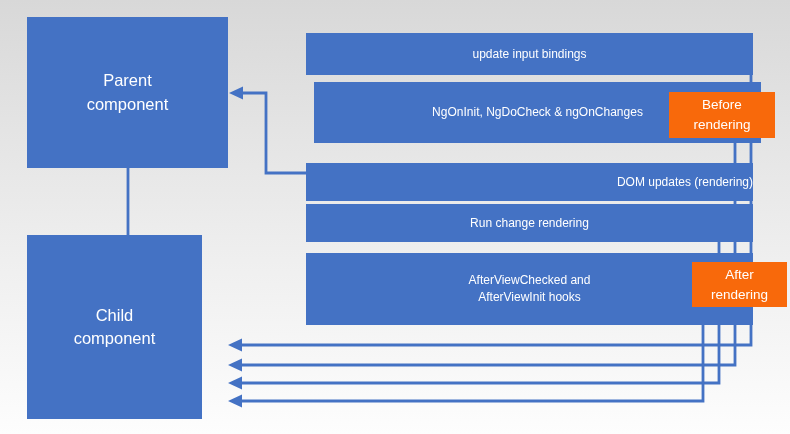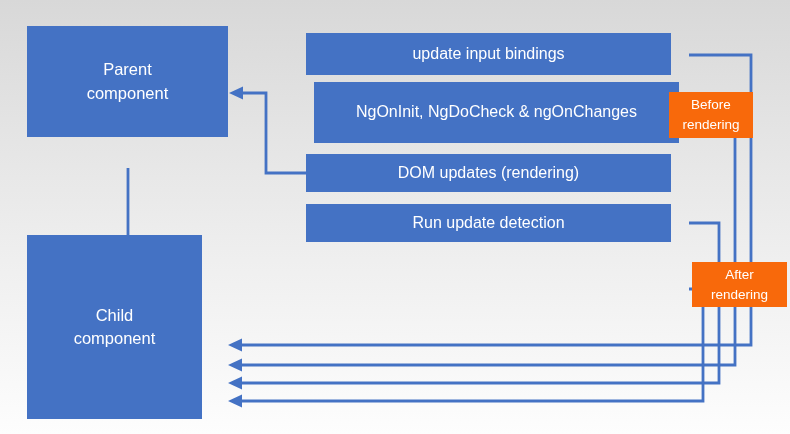--- a/index.html
+++ b/index.html
@@ -17,39 +17,39 @@
   .node{
     position:absolute;
     background:#4472C4;
     color:#ffffff;
     display:flex;align-items:center;justify-content:center;
     text-align:center;
     z-index:2;
   }
   .node .lbl{white-space:pre-line;line-height:1.4;}
   .component{font-size:16.5px;}
-  .parent-node{left:27px;top:26px;width:201px;height:111px;}
+  .parent-node{left:27px;top:17px;width:201px;height:151px;}
   .child-node{left:27px;top:235px;width:175px;height:184px;}
-  .step{left:306px;width:365px;font-size:16px;}
+  .step{left:306px;width:447px;font-size:12px;}
   .step1{top:33px;height:42px;}
   .step2{top:82px;height:61px;margin-left:8px;}
-  .step3{top:154px;height:38px;}
+  .step3{top:163px;height:38px;justify-content:flex-end;}
   .step4{top:204px;height:38px;}
   .step5{top:253px;height:72px;}
   .badge{
     position:absolute;
     background:#F8690B;
     color:#ffffff;
     display:flex;align-items:center;justify-content:center;
     text-align:center;
     font-size:13.5px;
     z-index:3;
   }
   .badge .lbl{white-space:pre-line;line-height:1.45;}
-  .badge-before{left:669px;top:92px;width:84px;height:46px;}
+  .badge-before{left:669px;top:92px;width:106px;height:46px;}
   .badge-after{left:657px;top:262px;width:95px;height:45px;margin-left:35px;}
   .edge{stroke:#4472C4;stroke-width:2.8;fill:none;}
   .head{fill:#4472C4;stroke:none;}
 </style>
 </head>
 <body>
 
 <div class="stage">
 
   <svg class="connectors" viewBox="0 0 790 434" aria-hidden="true">
@@ -87,23 +87,27 @@
 
   <div class="node step step2">
     <span class="lbl">NgOnInit, NgDoCheck &amp; ngOnChanges</span>
   </div>
 
   <div class="node step step3">
     <span class="lbl">DOM updates (rendering)</span>
   </div>
 
   <div class="node step step4">
-    <span class="lbl">Run update detection</span>
+    <span class="lbl">Run change rendering</span>
   </div>
 
+  <div class="node step step5">
+    <span class="lbl">AfterViewChecked and
+AfterViewInit hooks</span>
+  </div>
 
   <div class="badge badge-before">
     <span class="lbl">Before
 rendering</span>
   </div>
 
   <div class="badge badge-after">
     <span class="lbl">After
 rendering</span>
   </div>

